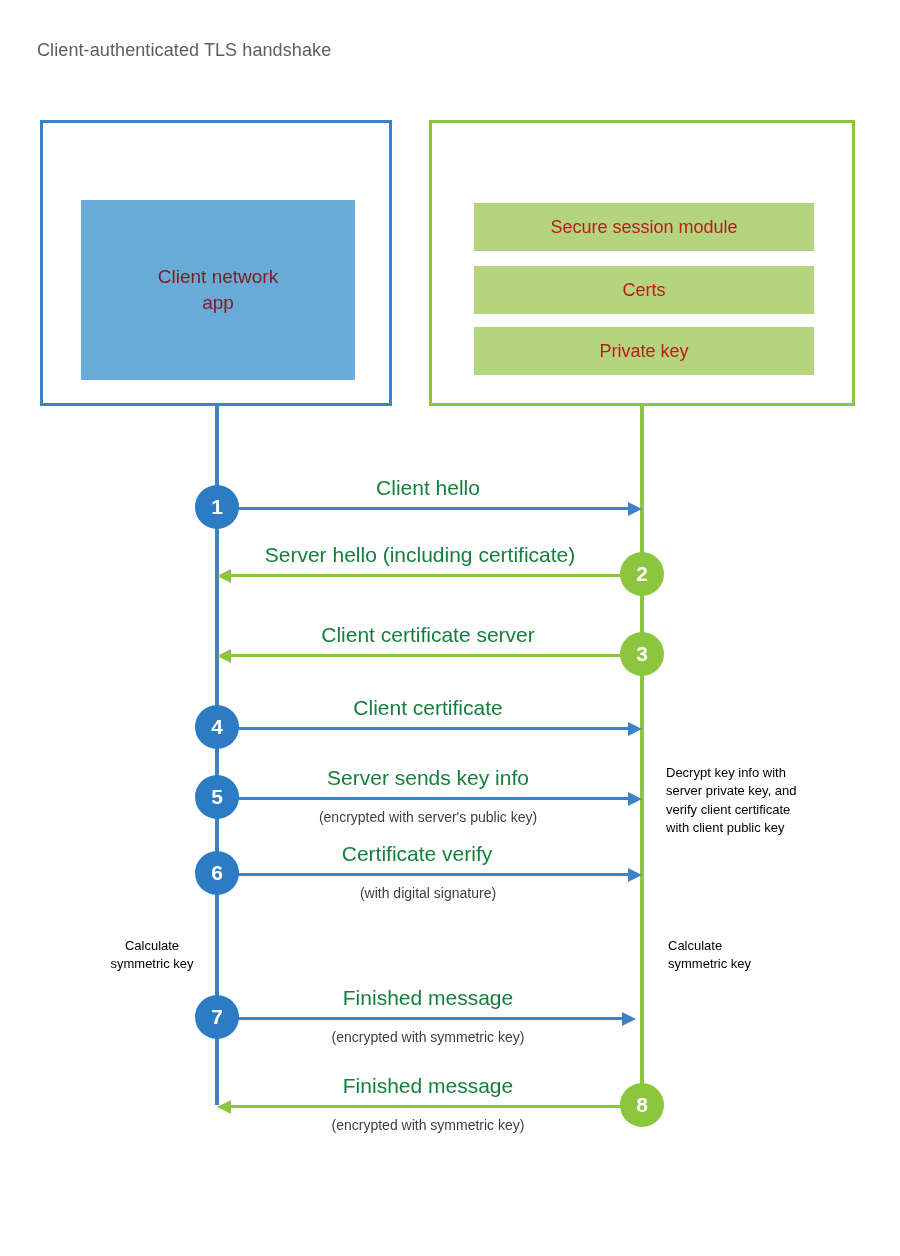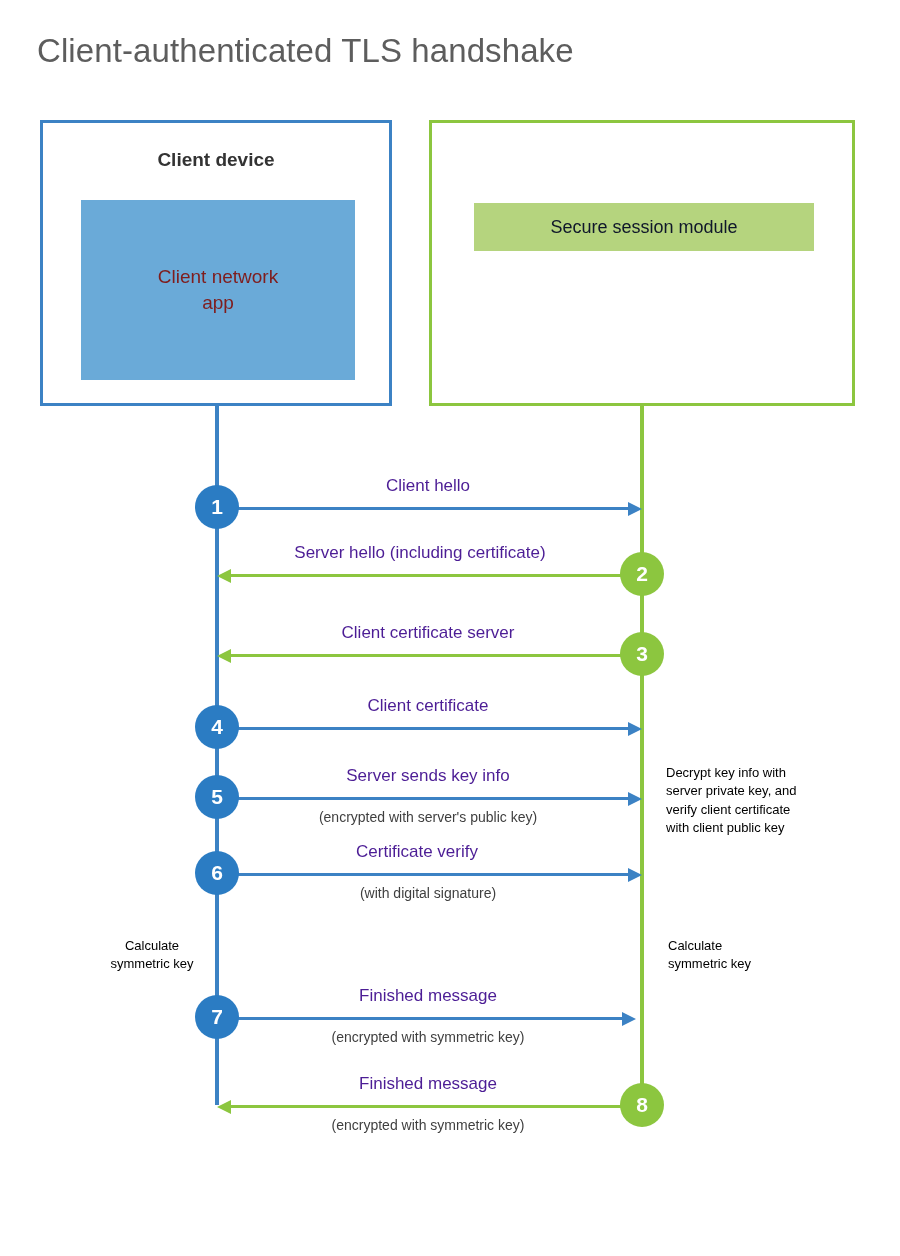--- a/index.html
+++ b/index.html
@@ -6,22 +6,22 @@
   html, body {
     width: 900px; height: 1256px;
     background: #ffffff;
     font-family: "Liberation Sans", sans-serif;
     overflow: hidden;
   }
   #stage { position: relative; width: 900px; height: 1256px; background:#fff; }
 
   
   .page-title {
-    position: absolute; left: 37px; top: 32px;
-    font-size: 33px; font-weight: 400; color: #5d5d5d;
+    position: absolute; left: 37px; top: 40px;
+    font-size: 18px; font-weight: 400; color: #5d5d5d;
     letter-spacing: 0.1px; white-space: nowrap;
   }
 
   
   .entity-box { position: absolute; background: #ffffff; }
   .entity-box.client { left: 40px; top: 120px; width: 352px; height: 286px; border: 3px solid #3c82c4; }
   .entity-box.server { left: 429px; top: 120px; width: 426px; height: 286px; border: 3px solid #8cc63f; }
 
   .entity-title {
     position: absolute; left: 0; right: 0; top: 26px;
@@ -34,21 +34,21 @@
   }
   .client-app-label {
     color: #7f1d1d; font-size: 19px; font-weight: 400; text-align: center; line-height: 1.35;
     white-space: pre-line;
   }
 
   .server-bar {
     position: absolute; left: 42px; width: 340px; height: 48px;
     background: #b5d47e; display: flex; align-items: center; justify-content: center;
   }
-  .server-bar .bar-label { color:#0f172a; font-size: 18px; font-weight: 400; }
+  .server-bar .bar-label { color:#b91c1c; font-size: 18px; font-weight: 400; }
   .server-bar.b0 { top: 80px; }
   .server-bar.b1 { top: 143px; }
   .server-bar.b2 { top: 204px; }
 
   
   .lifeline { position: absolute; width: 4px; }
   .lifeline.client { left: 215px; top: 403px; height: 702px; background: #3c82c4; }
   .lifeline.server { left: 640px; top: 403px; height: 702px; background: #8cc63f; }
 
   
@@ -56,21 +56,21 @@
 
   .msg-line { position: absolute; height: 3px; top: 0; }
   .msg-line.blue { background: #3c82c4; }
   .msg-line.green { background: #8cc63f; }
 
   .arrowhead { position: absolute; top: -5.5px; width: 0; height: 0; }
   .arrowhead.right { border-top: 7px solid transparent; border-bottom: 7px solid transparent; border-left: 14px solid #3c82c4; }
   .arrowhead.left  { border-top: 7px solid transparent; border-bottom: 7px solid transparent; border-right: 14px solid #8cc63f; }
 
   .msg-label {
-    position: absolute; text-align: center; font-size: 17px; color: #4c1d95;
+    position: absolute; text-align: center; font-size: 21px; color: #15803d;
     white-space: nowrap; transform: translateX(-50%);
   }
   .msg-sublabel {
     position: absolute; text-align: center; font-size: 14px; color: #3f3f3f;
     white-space: nowrap; transform: translateX(-50%);
   }
 
   
   .step-badge {
     position: absolute; width: 44px; height: 44px; border-radius: 50%;
@@ -91,30 +91,35 @@
   .side-note.server-decrypt { left: 666px; top: 764px; width: 170px; text-align: left; }
 </style>
 </head>
 <body>
 
 <div id="stage">
 
   <div class="page-title">Client-authenticated TLS handshake</div>
 
   <div class="entity-box client">
-    <div class="entity-title">Client device</div>
     <div class="client-app-box">
       <div class="client-app-label">Client network
 app</div>
     </div>
   </div>
 
   <div class="entity-box server">
     <div class="server-bar b0">
       <span class="bar-label">Secure session module</span>
+    </div>
+    <div class="server-bar b1">
+      <span class="bar-label">Certs</span>
+    </div>
+    <div class="server-bar b2">
+      <span class="bar-label">Private key</span>
     </div>
   </div>
 
   <div class="lifeline client"></div>
   <div class="lifeline server"></div>
 
   <div class="msg" style="left:0;top:507px;">
     <div class="msg-line blue" style="left:217px;width:411px;"></div>
     <div class="arrowhead right" style="left:628px;"></div>
     <div class="msg-label" style="left:428px;top:-31px;">Client hello</div>

